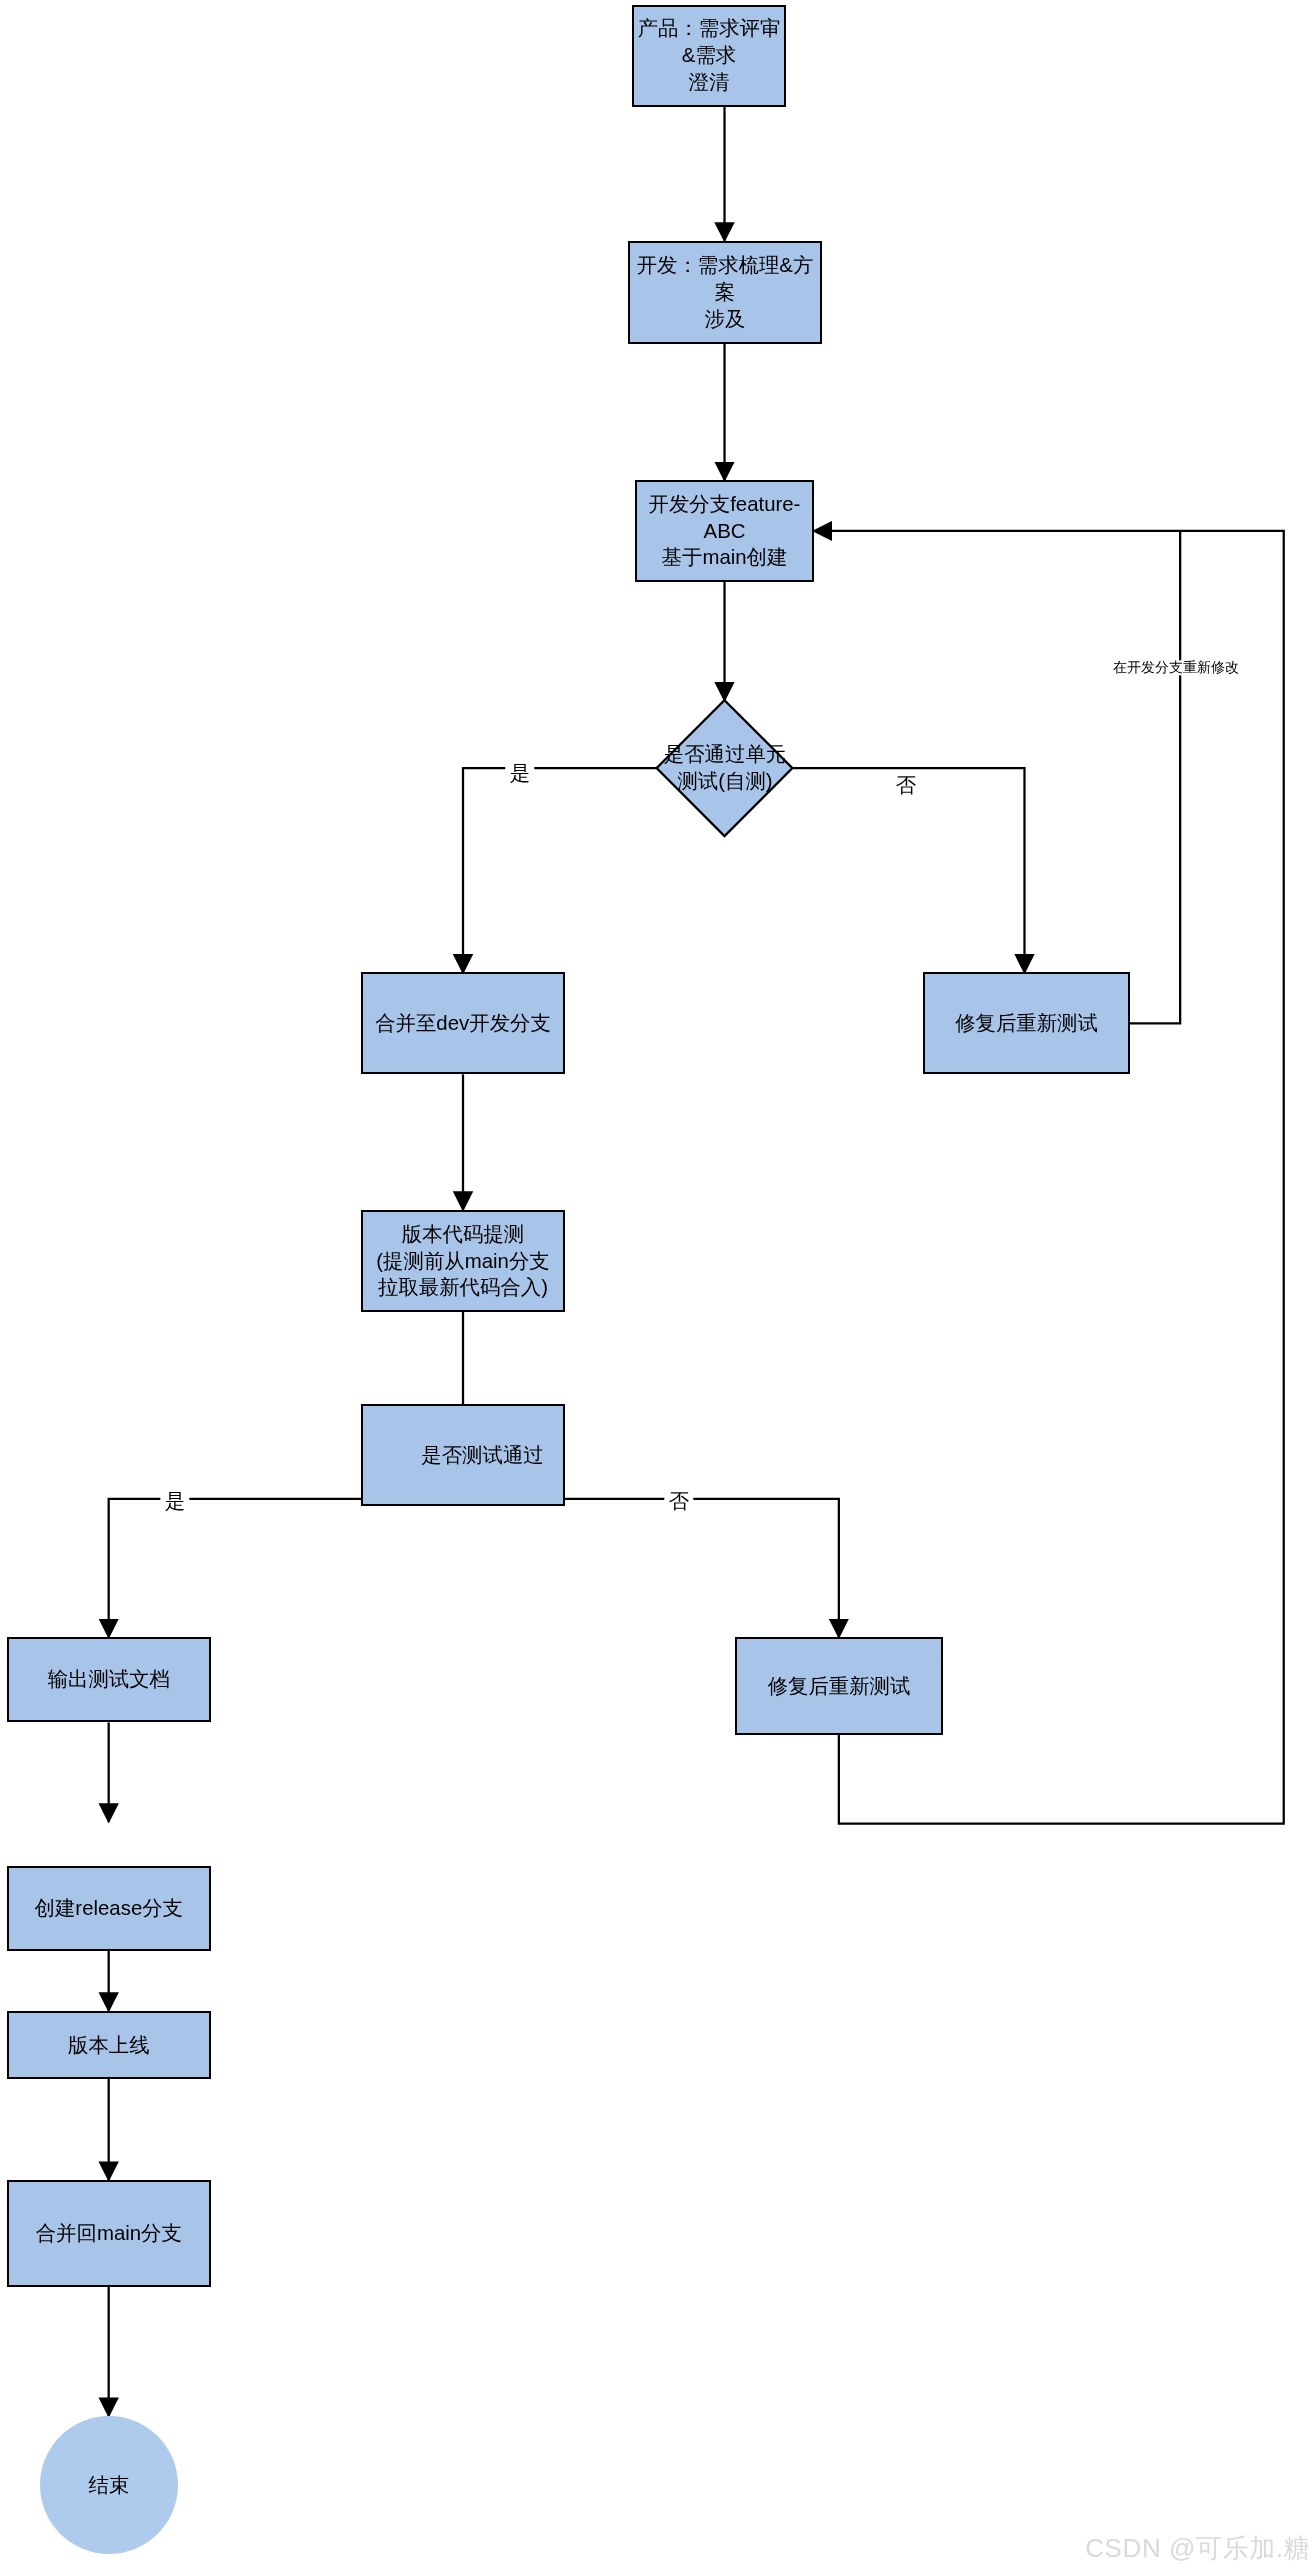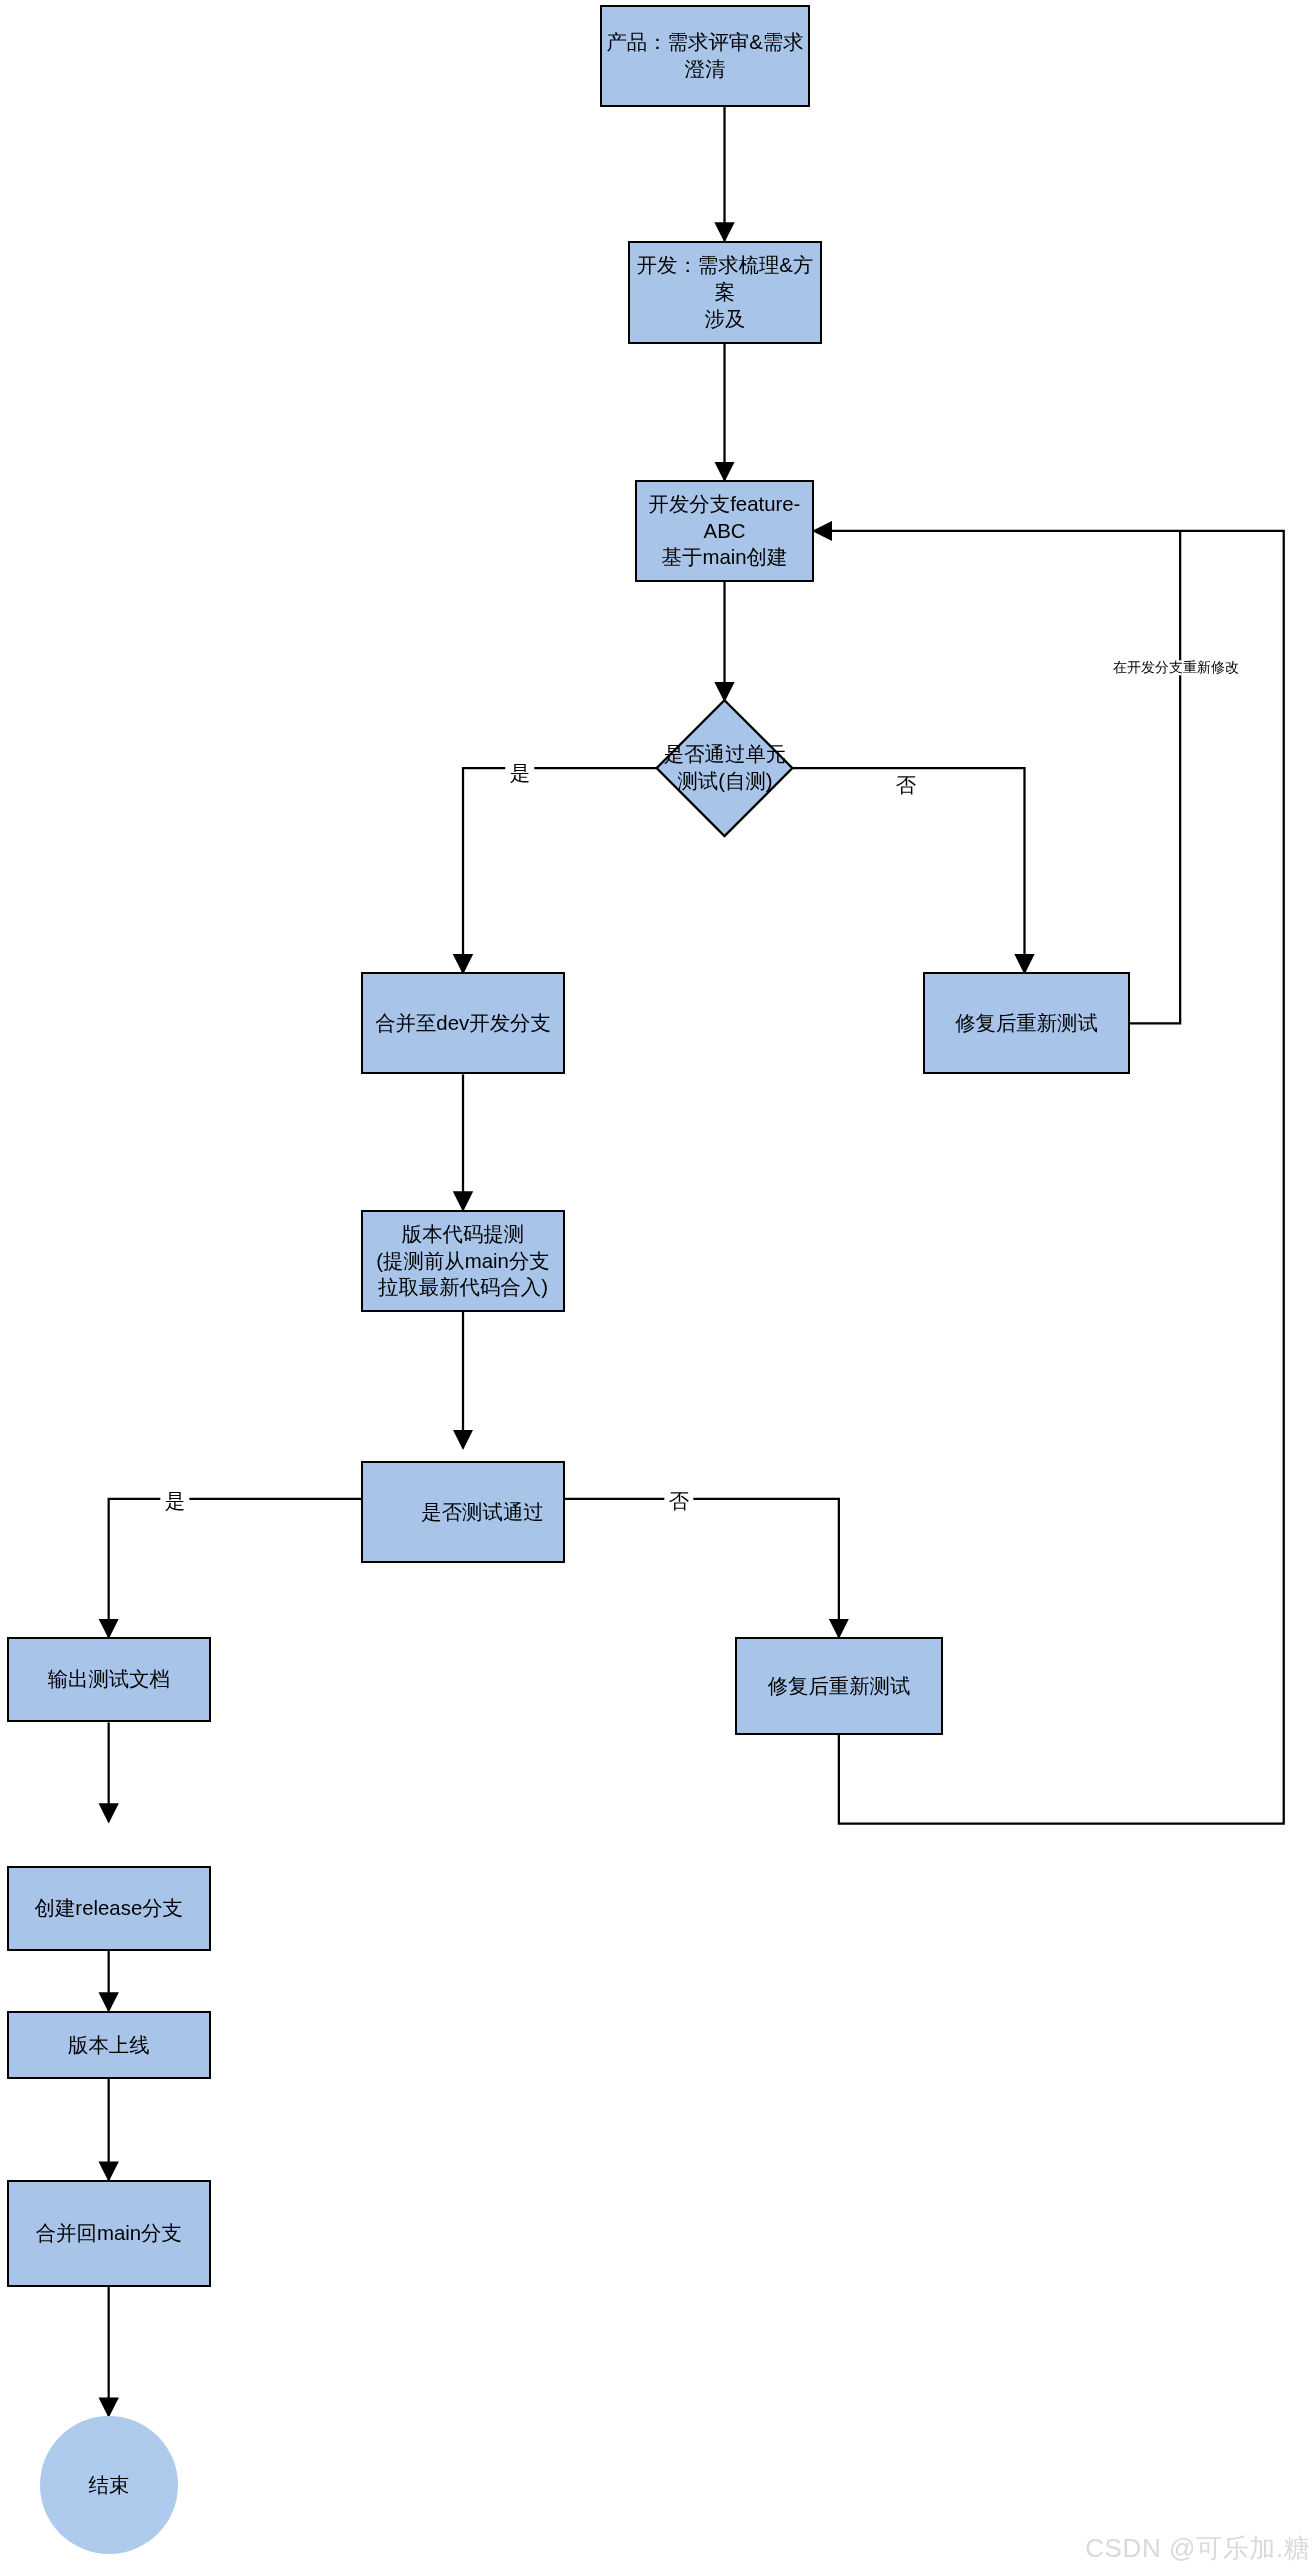--- a/index.html
+++ b/index.html
@@ -81,41 +81,41 @@
 
     <polygon points="1280,1237 1400,1357 1280,1477 1160,1357" style="fill:var(--node-fill,#a8c4e8);stroke:var(--node-border,#000);stroke-width:4"></polygon>
   </svg>
 
   <span class="edge-label" style="left:520px;top:773px;">是</span>
   <span class="edge-label" style="left:906px;top:785px;">否</span>
   <span class="edge-label" style="left:1176px;top:668px;font-size:14px;">在开发分支重新修改</span>
   <span class="edge-label" style="left:175px;top:1501px;">是</span>
   <span class="edge-label" style="left:679px;top:1501px;">否</span>
 
-  <div class="node" style="left:600px;top:4.5px;width:210px;height:102px;">产品：需求评审&amp;需求
+  <div class="node" style="left:632px;top:4.5px;width:154px;height:102px;">产品：需求评审&amp;需求
 澄清</div>
 
   <div class="node" style="left:628px;top:241px;width:194px;height:103px;">开发：需求梳理&amp;方案
 涉及</div>
 
   <div class="node" style="left:635px;top:480px;width:179px;height:102px;">开发分支feature-ABC
 基于main创建</div>
 
   <div class="node node--diamond-label" style="left:657px;top:700px;width:136px;height:136px;">是否通过单元
 测试(自测)</div>
 
   <div class="node" style="left:361px;top:972px;width:204px;height:102px;">合并至dev开发分支</div>
 
   <div class="node" style="left:923px;top:972px;width:207px;height:102px;">修复后重新测试</div>
 
   <div class="node" style="left:361px;top:1210px;width:204px;height:102px;">版本代码提测
 (提测前从main分支
 拉取最新代码合入)</div>
 
-  <div class="node" style="left:361px;top:1461px;width:204px;height:102px;padding-left:39px;">是否测试通过</div>
+  <div class="node" style="left:361px;top:1404px;width:204px;height:102px;padding-left:39px;">是否测试通过</div>
 
   <div class="node" style="left:6.8px;top:1637px;width:204px;height:85px;">输出测试文档</div>
 
   <div class="node" style="left:735px;top:1637px;width:208px;height:98px;">修复后重新测试</div>
 
   <div class="node" style="left:6.8px;top:1821px;width:204px;height:85px;margin-top:45px;">创建release分支</div>
 
   <div class="node" style="left:6.8px;top:2011px;width:204px;height:68px;">版本上线</div>
 
   <div class="node" style="left:6.8px;top:2180px;width:204px;height:107px;">合并回main分支</div>

